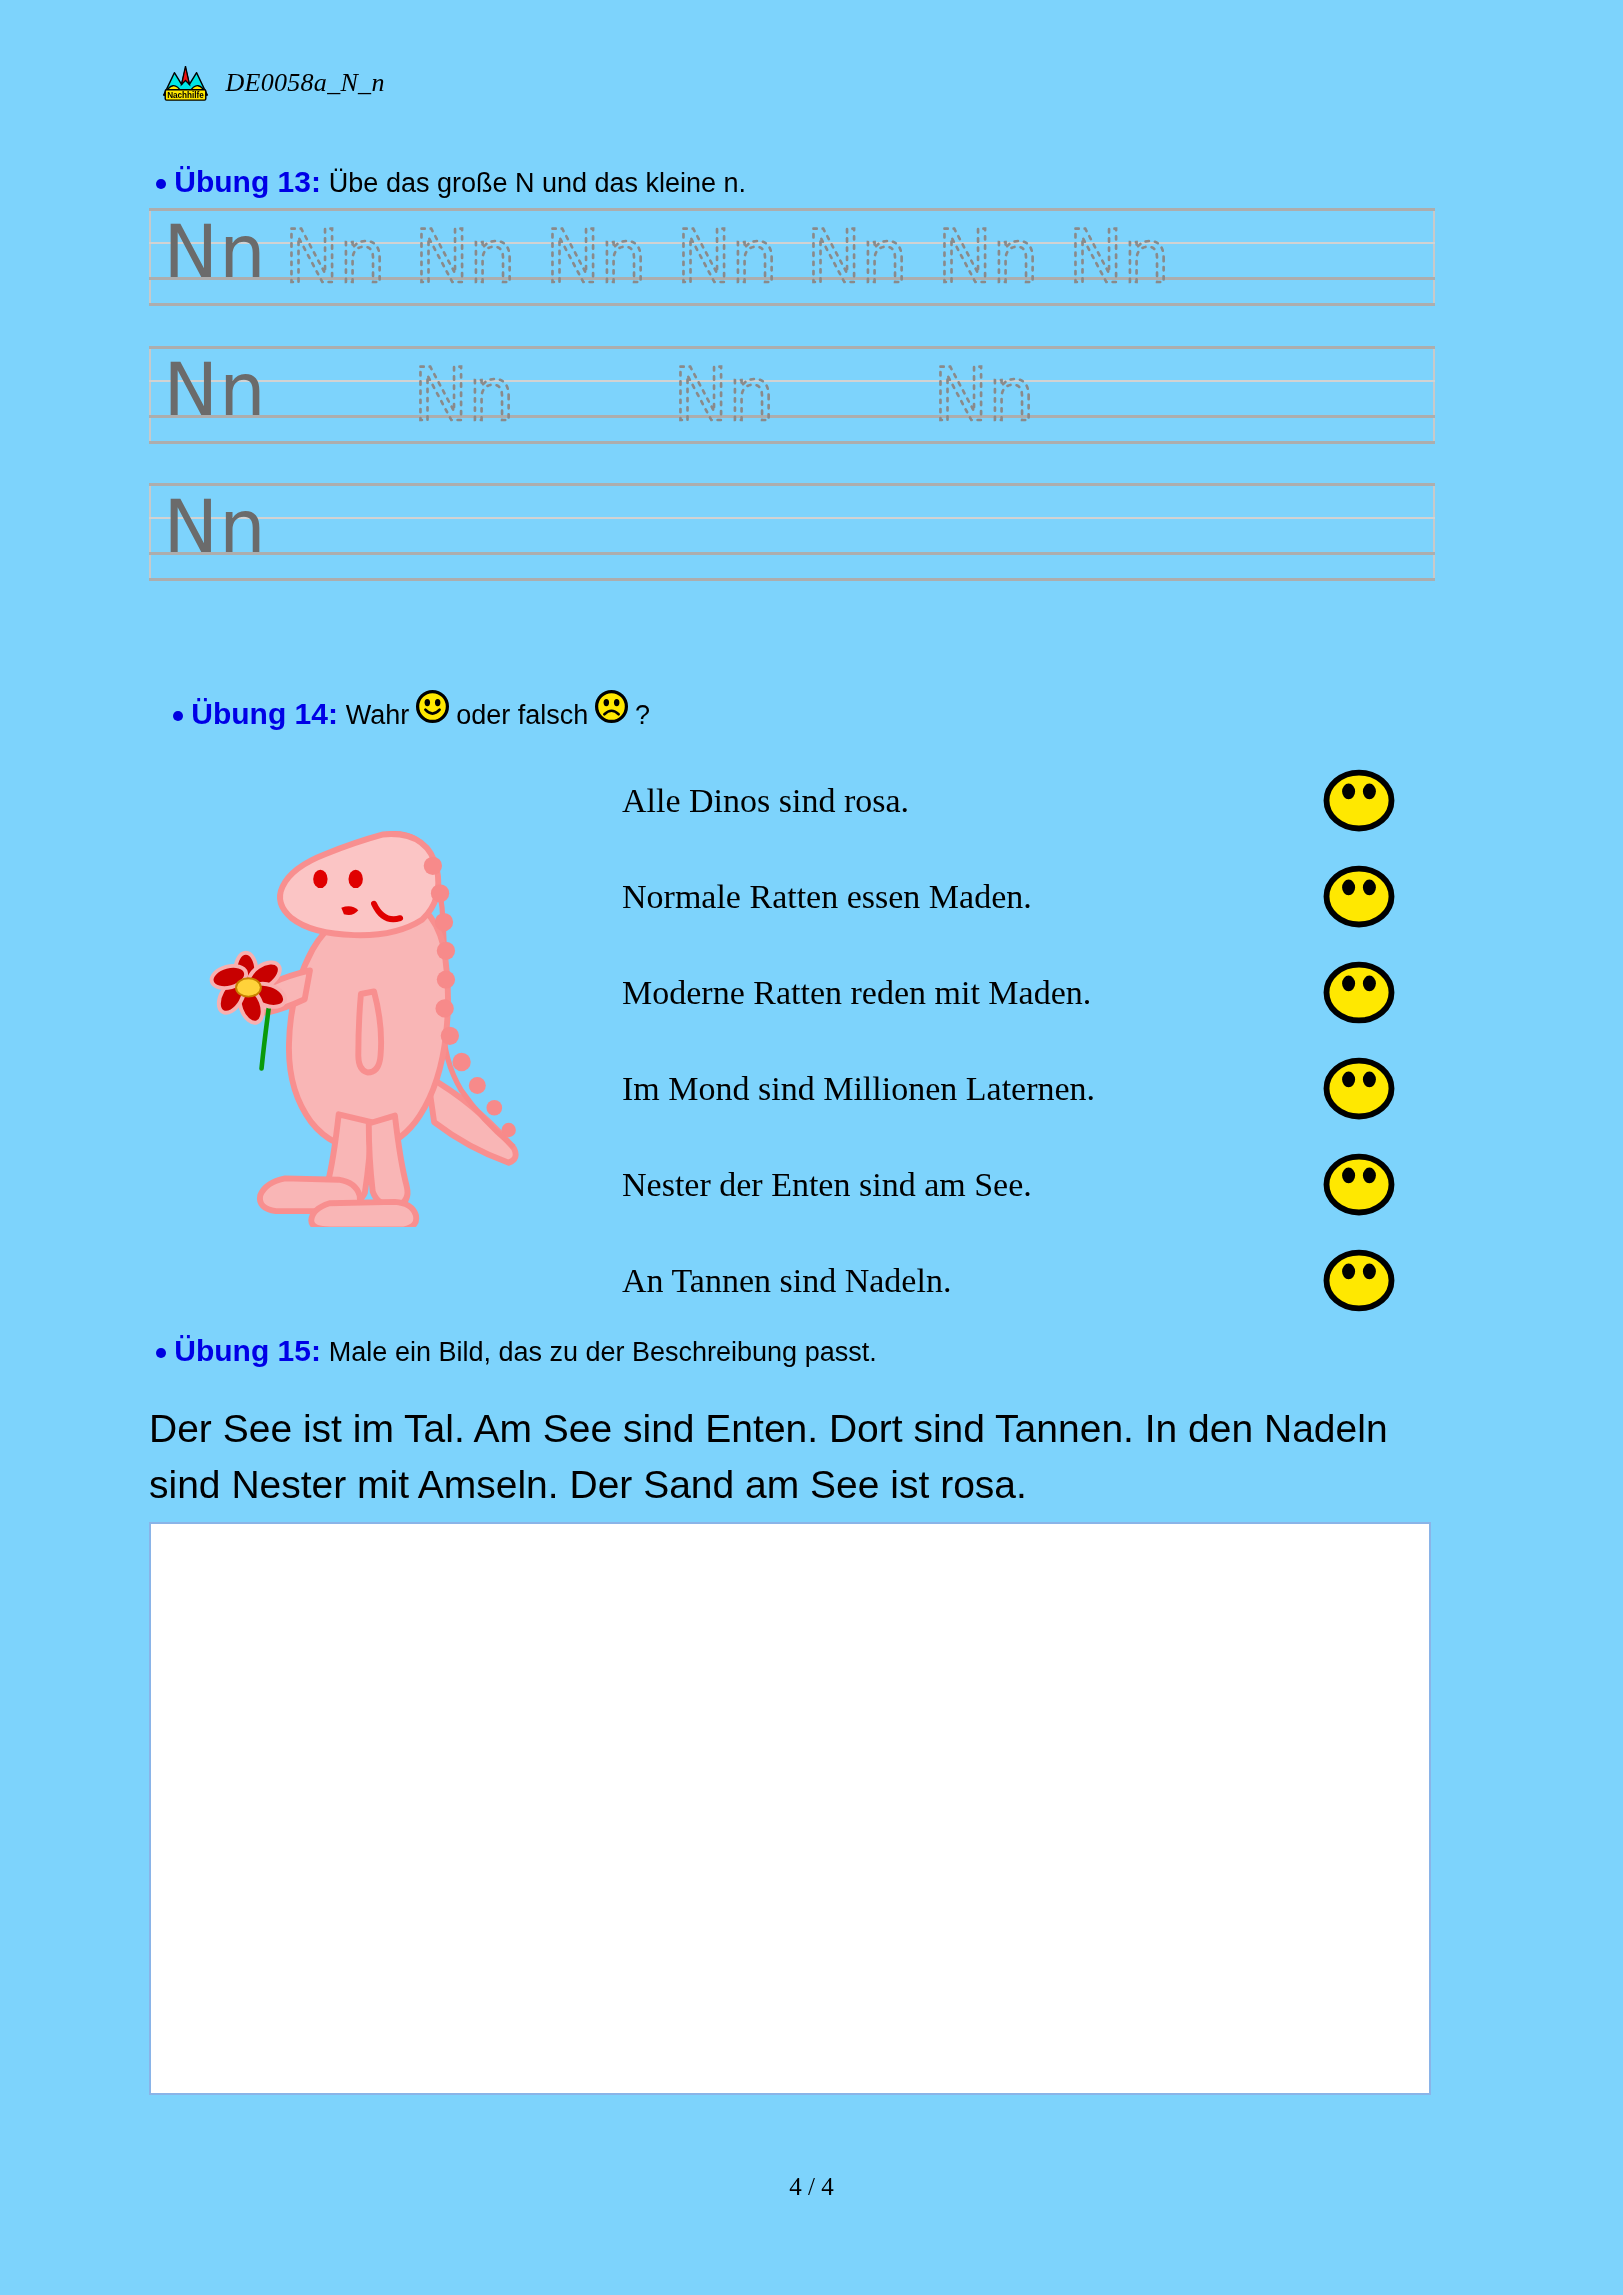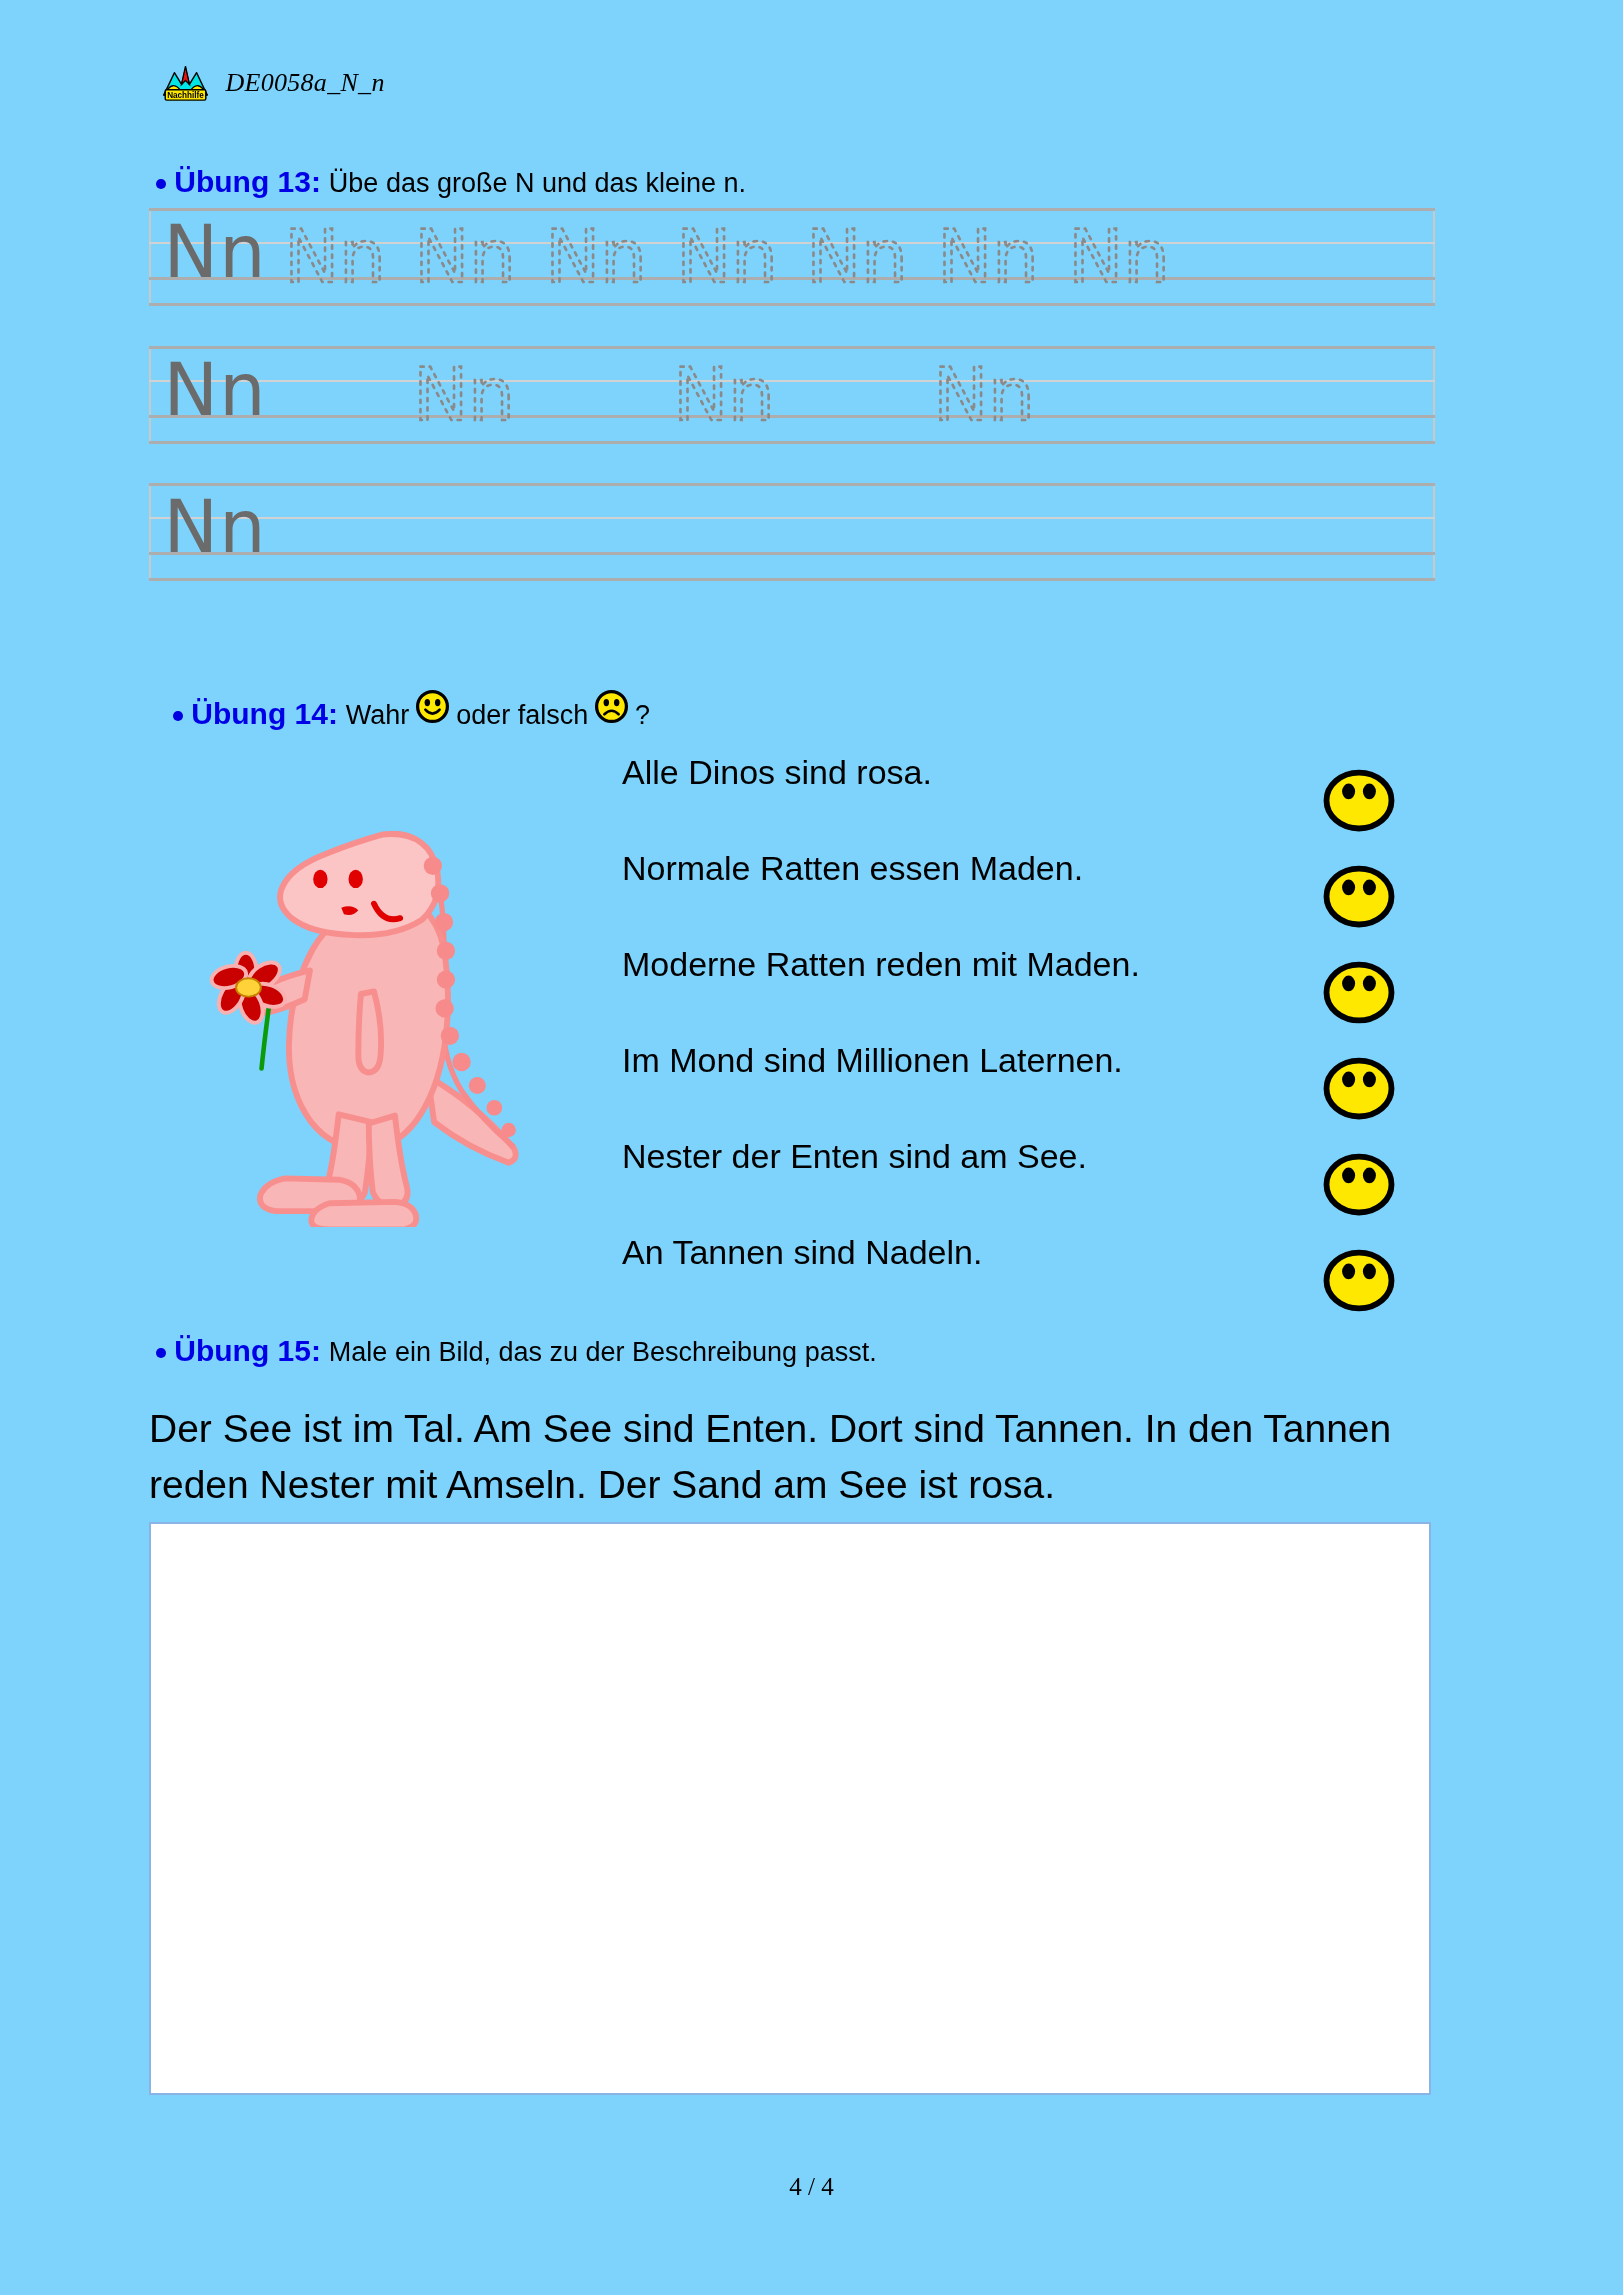--- a/index.html
+++ b/index.html
@@ -138,21 +138,22 @@
   }
   .statements {
     position: absolute;
     left: 622px;
     top: 753px;
     width: 707px;
   }
   .stmt-row {
     height: 96px;
     display: flex;
-    align-items: flex-start;
+    align-items: center;
+    font-family: Liberation Serif, serif;
   }
   .stmt-text {
     font-size: 34px;
     color: #000;
     white-space: nowrap;
   }
   .faces-col {
     position: absolute;
     left: 1321px;
     top: 753px;
@@ -452,20 +453,20 @@
           </svg></span>
       </div>
     </div>
 
   <div class="ex-head" style="left:156px; top:1334px;">
     <span class="bullet"></span>
     <span class="ex-label">Übung 15:</span>
     <span class="ex-text">Male ein Bild, das zu der Beschreibung passt.</span>
   </div>
 
-  <div class="descr">Der See ist im Tal. Am See sind Enten. Dort sind Tannen. In den Tannen reden Nester mit Amseln. Der Sand am See ist rosa.</div>
+  <div class="descr">Der See ist im Tal. Am See sind Enten. Dort sind Tannen. In den Nadeln sind Nester mit Amseln. Der Sand am See ist rosa.</div>
 
   <div class="draw-box"></div>
 
   <div class="footer">4 / 4</div>
 
 </div>
 
 
 </body></html>

